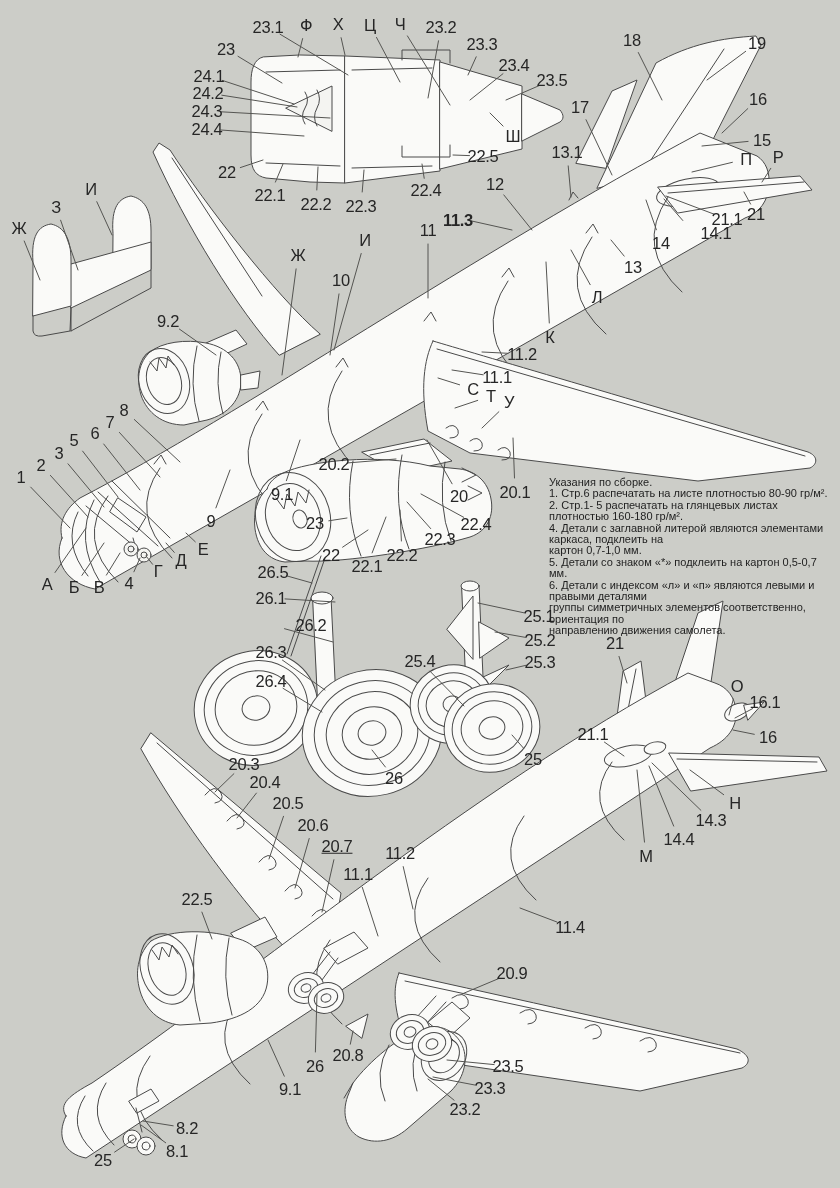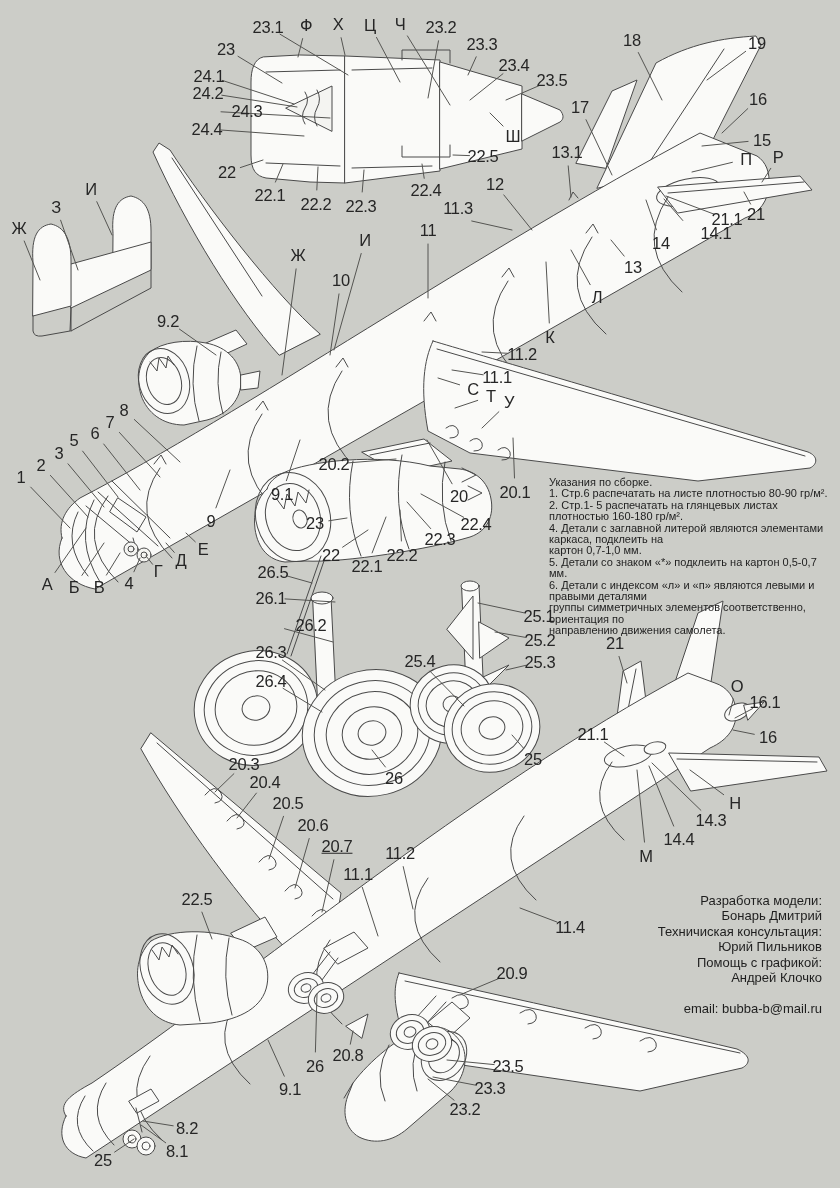--- a/index.html
+++ b/index.html
@@ -348,21 +348,21 @@
       <span class="callout" style="left: 370px; top: 25px;">Ц</span>
       <span class="callout" style="left: 400px; top: 24px;">Ч</span>
       <span class="callout" style="left: 441px; top: 27px;">23.2</span>
       <span class="callout" style="left: 482px; top: 44px;">23.3</span>
       <span class="callout" style="left: 514px; top: 65px;">23.4</span>
       <span class="callout" style="left: 552px; top: 80px;">23.5</span>
       <span class="callout" style="left: 513px; top: 136px;">Ш</span>
       <span class="callout" style="left: 226px; top: 49px;">23</span>
       <span class="callout" style="left: 209px; top: 76px;">24.1</span>
       <span class="callout" style="left: 208px; top: 93px;">24.2</span>
-      <span class="callout" style="left: 207px; top: 111px; margin-left: 40px;">24.3</span>
+      <span class="callout" style="left: 207px; top: 111px;">24.3</span>
       <span class="callout" style="left: 207px; top: 129px;">24.4</span>
       <span class="callout" style="left: 227px; top: 172px;">22</span>
       <span class="callout" style="left: 270px; top: 195px;">22.1</span>
       <span class="callout" style="left: 316px; top: 204px;">22.2</span>
       <span class="callout" style="left: 361px; top: 206px;">22.3</span>
       <span class="callout" style="left: 426px; top: 190px;">22.4</span>
       <span class="callout" style="left: 483px; top: 156px;">22.5</span>
       <span class="callout" style="left: 19px; top: 228px;">Ж</span>
       <span class="callout" style="left: 56px; top: 207px;">З</span>
       <span class="callout" style="left: 91px; top: 189px;">И</span>
@@ -373,21 +373,21 @@
       <span class="callout" style="left: 762px; top: 140px;">15</span>
       <span class="callout" style="left: 746px; top: 159px;">П</span>
       <span class="callout" style="left: 778px; top: 157px;">Р</span>
       <span class="callout" style="left: 567px; top: 152px;">13.1</span>
       <span class="callout" style="left: 727px; top: 219px;">21.1</span>
       <span class="callout" style="left: 756px; top: 214px;">21</span>
       <span class="callout" style="left: 692px; top: 233px; margin-left: 24px;">14.1</span>
       <span class="callout" style="left: 661px; top: 243px;">14</span>
       <span class="callout" style="left: 633px; top: 267px;">13</span>
       <span class="callout" style="left: 495px; top: 184px;">12</span>
-      <span class="callout" style="left: 458px; top: 208px;">11.3</span>
+      <span class="callout" style="left: 458px; top: 220px; font-weight: bold;">11.3</span>
       <span class="callout" style="left: 428px; top: 230px;">11</span>
       <span class="callout" style="left: 365px; top: 240px;">И</span>
       <span class="callout" style="left: 298px; top: 255px;">Ж</span>
       <span class="callout" style="left: 341px; top: 280px;">10</span>
       <span class="callout" style="left: 168px; top: 321px;">9.2</span>
       <span class="callout" style="left: 597px; top: 297px;">Л</span>
       <span class="callout" style="left: 550px; top: 337px;">К</span>
       <span class="callout" style="left: 522px; top: 354px;">11.2</span>
       <span class="callout" style="left: 497px; top: 377px;">11.1</span>
       <span class="callout" style="left: 473px; top: 389px;">С</span>
@@ -464,24 +464,14 @@
       <div>1. Стр.6 распечатать на листе плотностью 80-90 гр/м².</div>
       <div>2. Стр.1- 5 распечатать на глянцевых листах плотностью 160-180 гр/м².</div>
       <div>4. Детали с заглавной литерой являются элементами каркаса, подклеить на</div>
       <div>картон 0,7-1,0 мм.</div>
       <div>5. Детали со знаком «*» подклеить на картон 0,5-0,7 мм.</div>
       <div>6. Детали с индексом «л» и «п» являются левыми и правыми деталями</div>
       <div>группы симметричных элементов соответственно, ориентация по</div>
       <div>направлению движения самолета.</div>
     </div>
 
-  <div class="credits" id="credits">
-      <div>Разработка модели:</div>
-      <div>Бонарь Дмитрий</div>
-      <div>Техничиская консультация:</div>
-      <div>Юрий Пильников</div>
-      <div>Помощь с графикой:</div>
-      <div>Андрей Клочко</div>
-      <div>&nbsp;</div>
-      <div>email: bubba-b@mail.ru</div>
-    </div>
 
 </div>
 
 </body></html>

